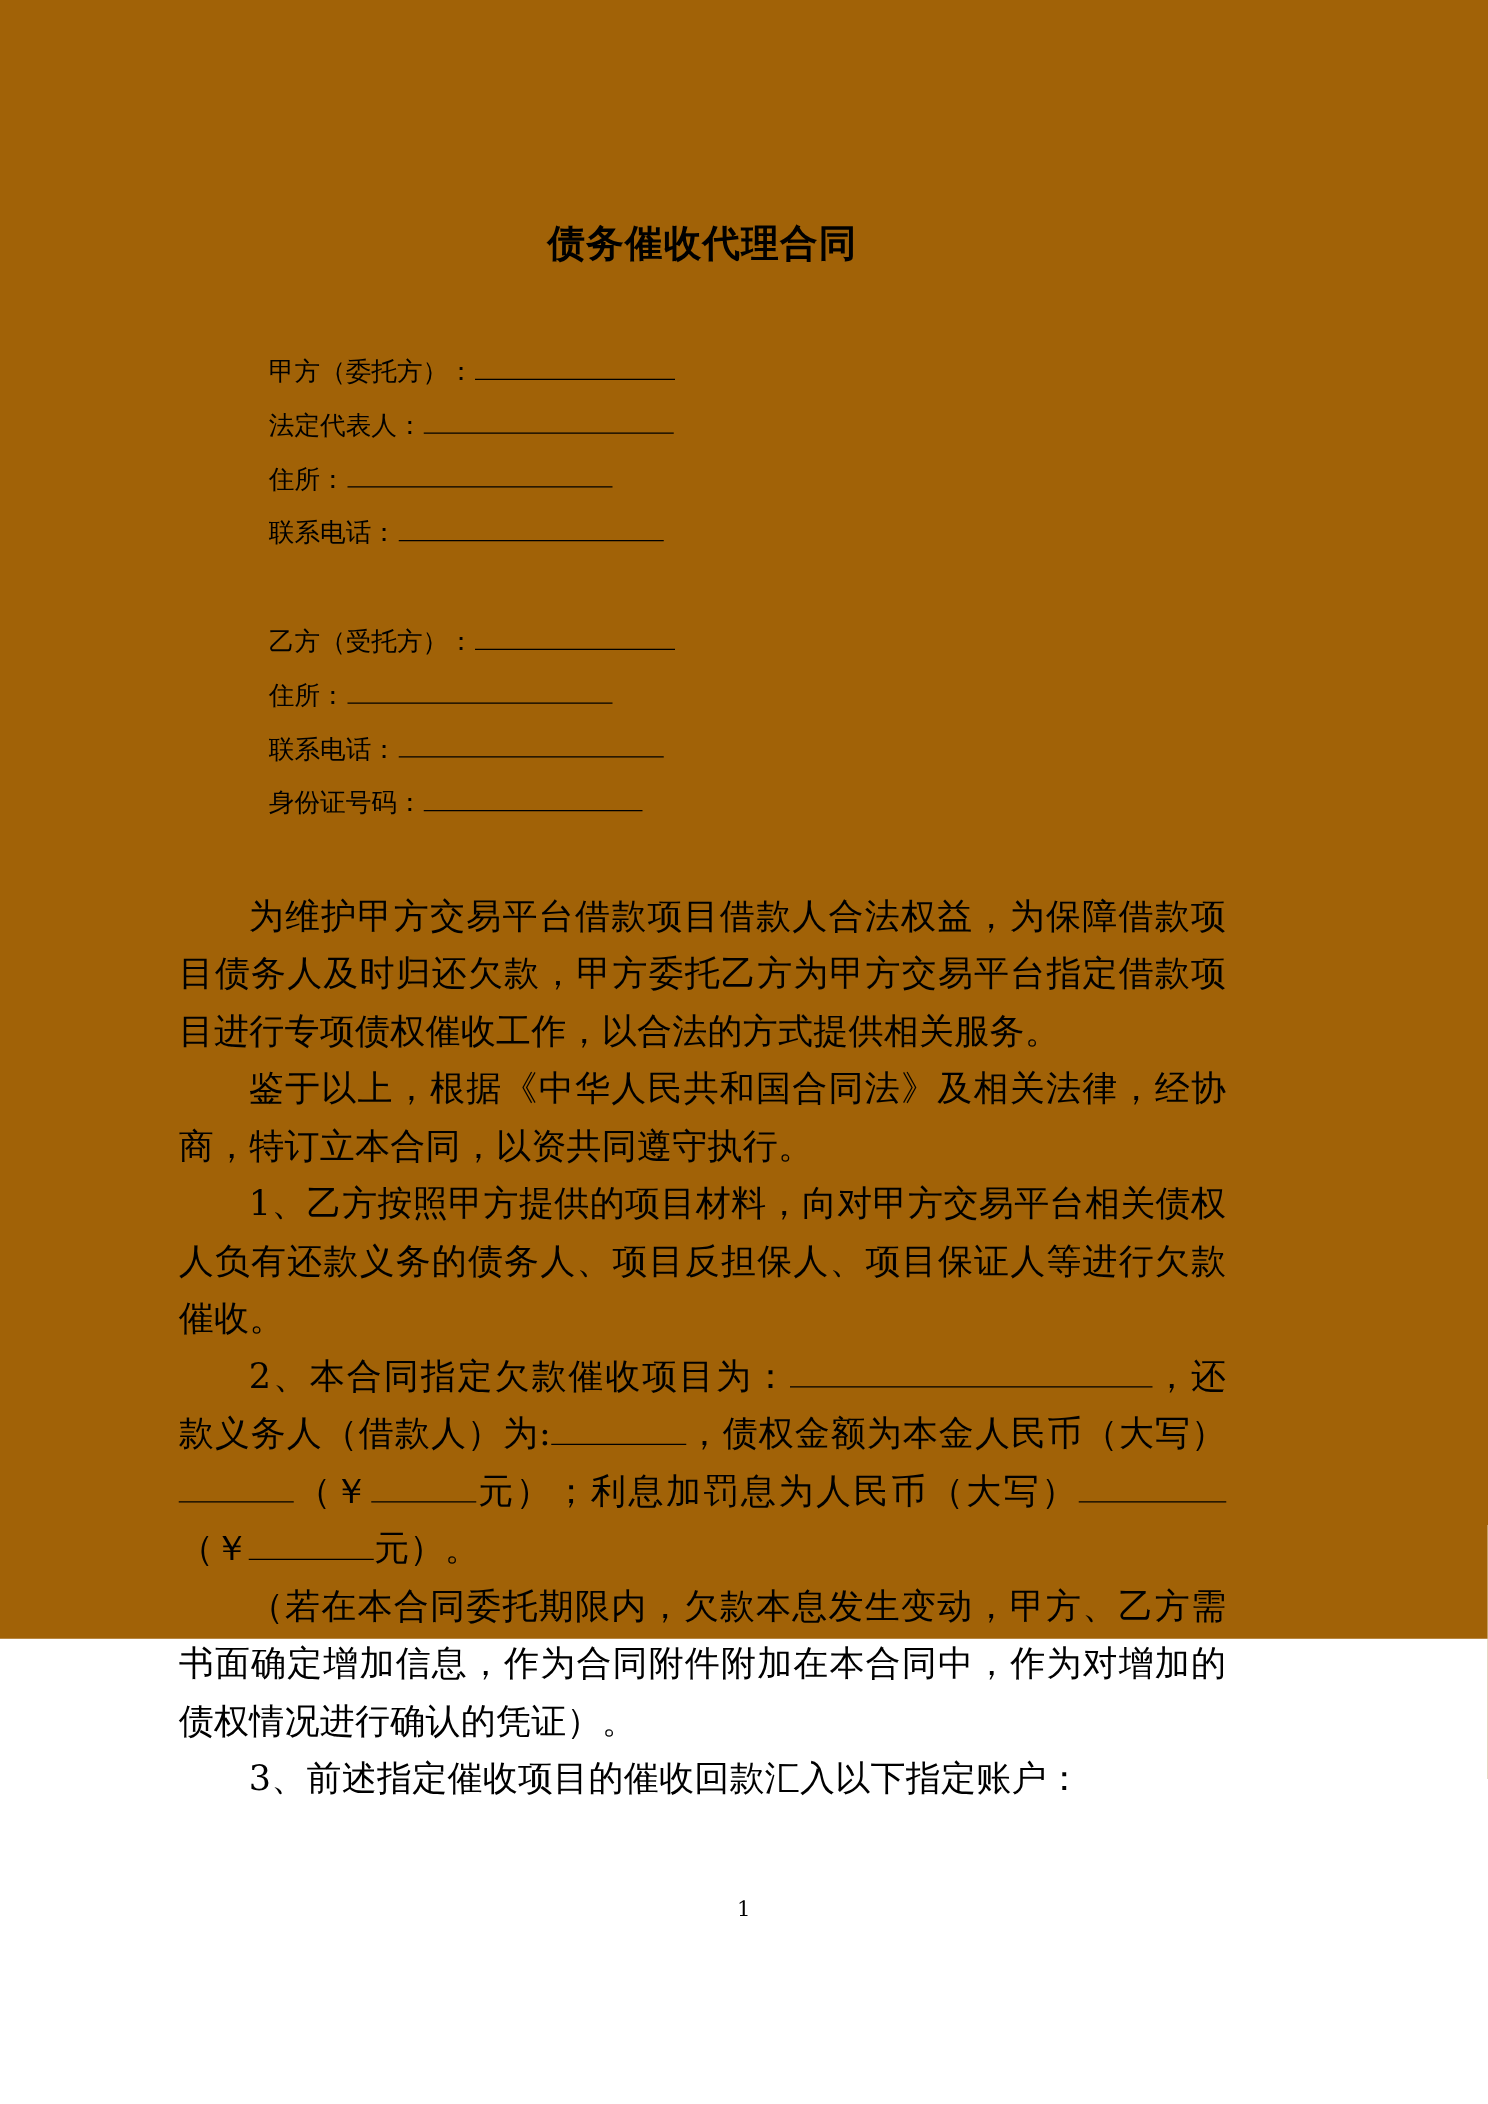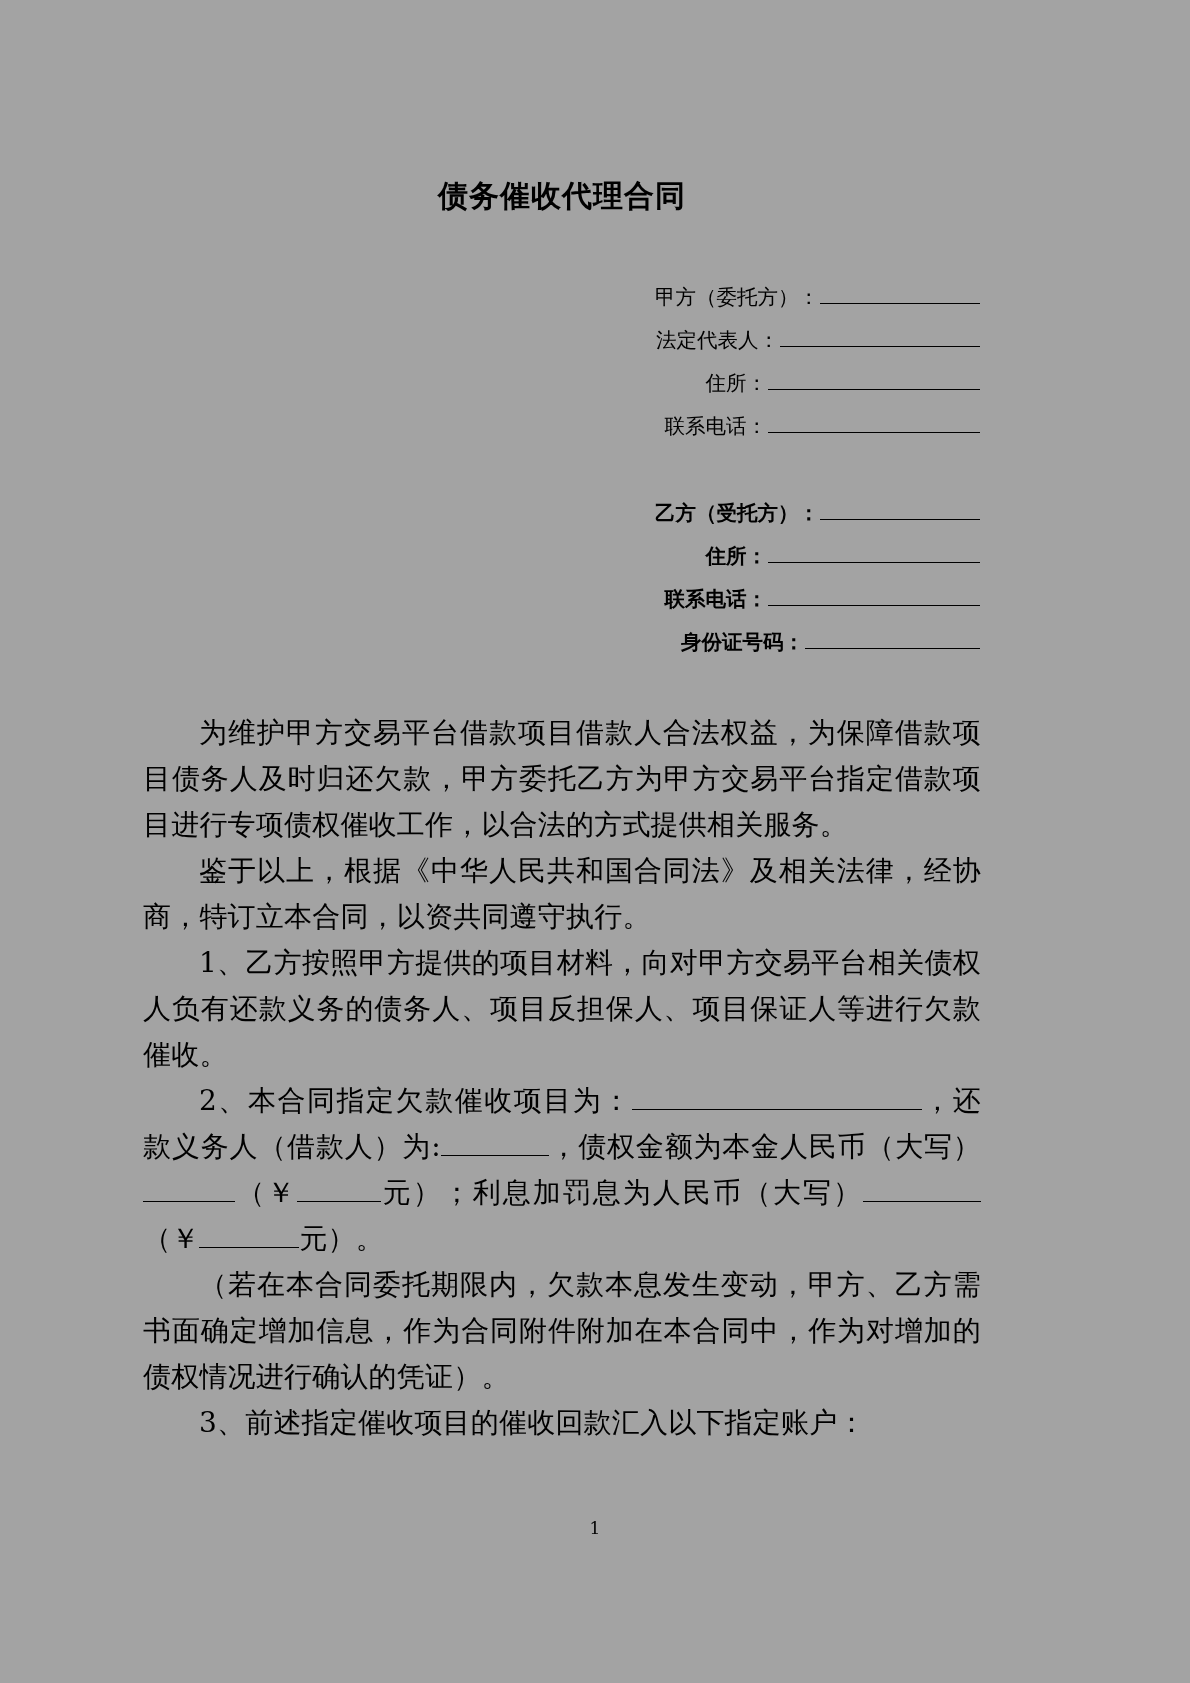--- a/index.html
+++ b/index.html
@@ -11,24 +11,24 @@
     width: 1190px;
     height: 1683px;
     font-family: "DejaVu Serif", "Liberation Serif", serif;
     color: #000000;
     position: relative;
     overflow: hidden;
   }
   .page {
     position: relative;
     width: 1190px;
-    height: 1683px;
+    height: 1311px;
     box-sizing: border-box;
     padding: 16px;
-    background: #a3a3a3;
+    background: #a16207;
   }
   .content {
     position: absolute;
     left: 143px;
     top: 0;
     width: 838px;
   }
 
   
   .doc-title {
@@ -42,27 +42,25 @@
     font-family: "DejaVu Sans", "Liberation Sans", sans-serif;
   }
 
   
   .party-block {
     margin-top: 62px;
     padding-left: 72px;
   }
   .party-block.second {
     margin-top: 44px;
-    font-weight: bold;
   }
   .field-line {
     font-size: 20.5px;
     line-height: 43px;
     white-space: nowrap;
-    text-align: right;
   }
   .field-label {
     display: inline;
   }
   .blank {
     display: inline-block;
     border-bottom: 1.6px solid #000;
     height: 0.95em;
     vertical-align: baseline;
     margin: 0 1px;

